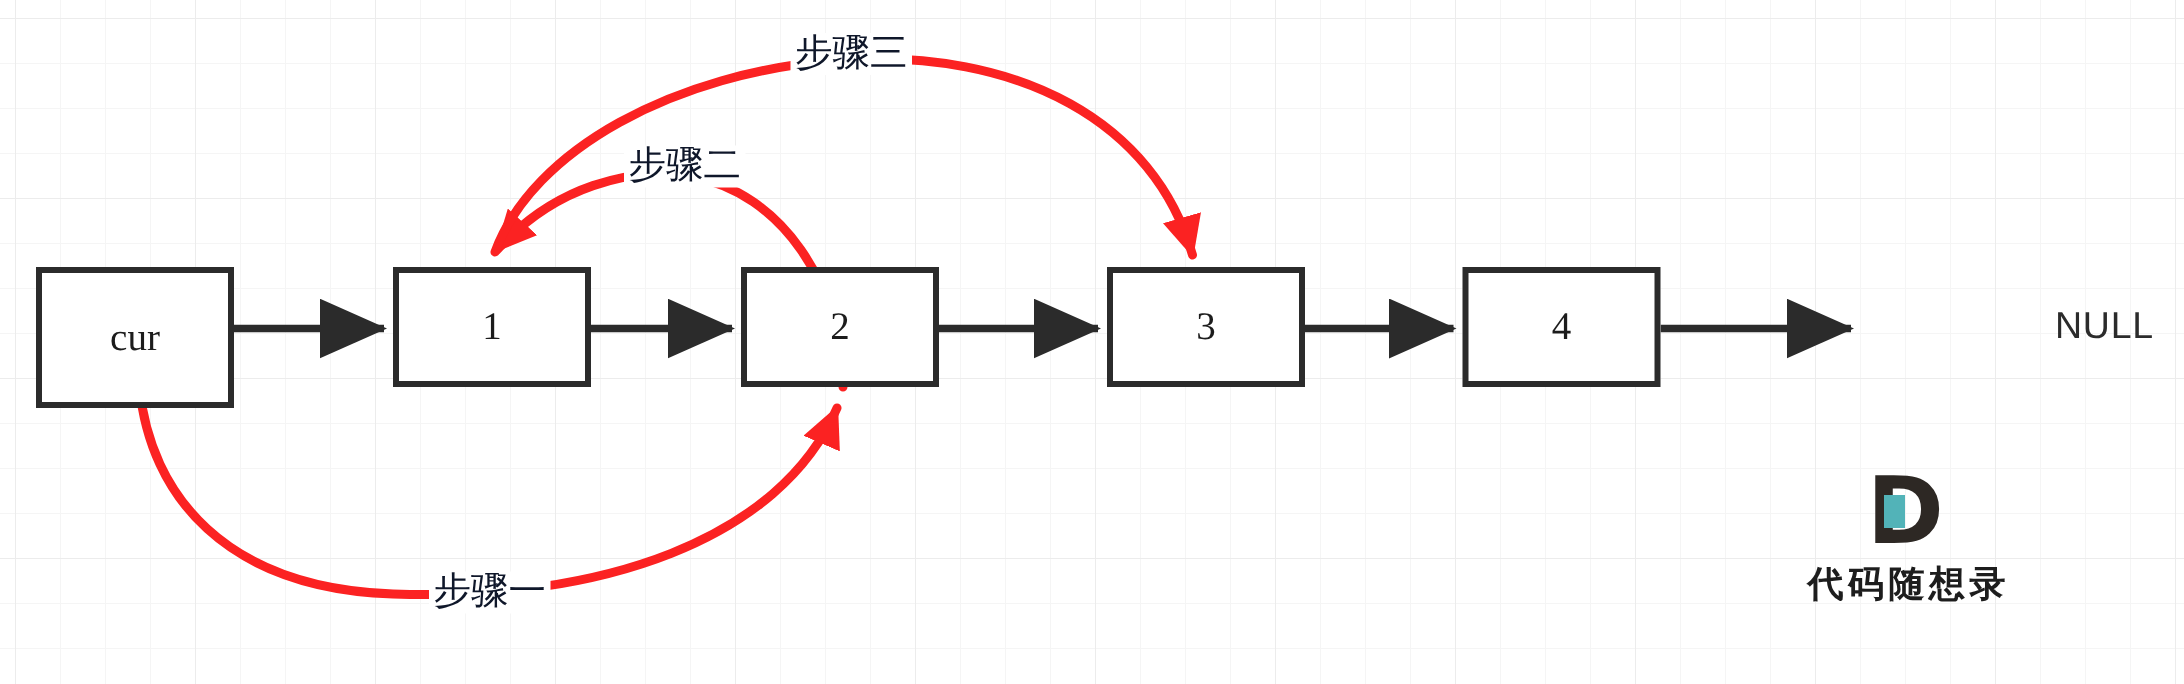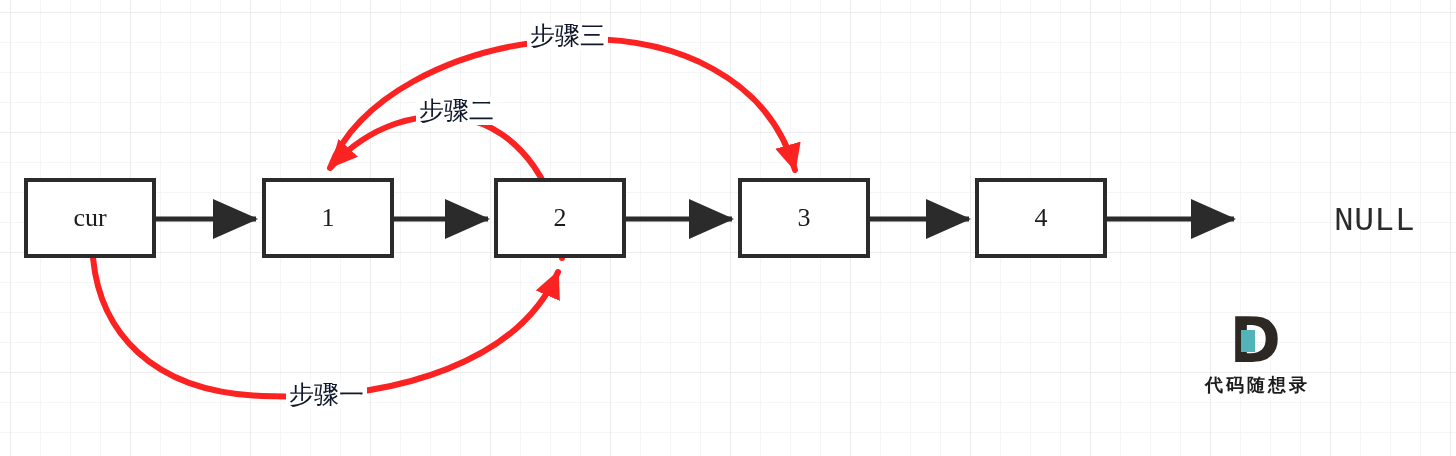--- a/index.html
+++ b/index.html
@@ -41,25 +41,26 @@
     display: flex;
     align-items: center;
     justify-content: center;
     font-family: "Liberation Serif", serif;
     font-size: 26px;
     color: #1c1c1c;
     line-height: 1;
   }
   .null-label {
     position: absolute;
-    font-family: Liberation Mono, monospace;
-    font-size: 33px;
+    font-family: Liberation Sans, sans-serif;
+    font-size: 25px;
     color: #2b2b2b;
     letter-spacing: 0.5px;
     white-space: nowrap;
+    margin-left: 36px;
   }
   .step-label {
     position: absolute;
     font-family: "Liberation Serif", "DejaVu Sans", sans-serif;
     font-size: 25px;
     color: #0f172a;
     white-space: nowrap;
     background: #ffffff;
     padding: 0 3px;
     line-height: 1.1;
@@ -92,21 +93,21 @@
     left: 11px;
     top: 17px;
     width: 14px;
     height: 22px;
     background: #52b3b8;
   }
   .wm-text {
     margin-top: 2px;
     font-family: "DejaVu Sans", sans-serif;
     font-weight: bold;
-    font-size: 18px;
+    font-size: 24px;
     letter-spacing: 3px;
     color: #1d1d1d;
     white-space: nowrap;
     text-align: center;
   }
 </style>
 </head>
 <body>
 
 <div id="canvas">
@@ -131,21 +132,21 @@
   </svg>
 
   <svg class="layer" viewBox="0 0 1456 456">
     <g stroke="#fb2222" stroke-width="6" fill="none" stroke-linecap="round" marker-end="url(#rhead)">
       <path d="M93,258 C100,330 150,392 262,396 C400,401 520,360 558,272"></path>
       <path d="M562,258 C562,190 520,128 462,118 C420,111 370,124 331,167"></path>
       <path d="M330,168 C355,100 450,48 560,40 C680,32 770,82 795,170"></path>
     </g>
   </svg>
 
-  <div class="node-box" style="left:24px; top:178px; width:132px; height:80px;">
+  <div class="node-box" style="left:24px; top:178px; width:132px; height:94px;">
     <span>cur</span>
   </div>
   <div class="node-box" style="left:262px; top:178px; width:132px; height:80px;">
     <span>1</span>
   </div>
   <div class="node-box" style="left:494px; top:178px; width:132px; height:80px;">
     <span>2</span>
   </div>
   <div class="node-box" style="left:738px; top:178px; width:132px; height:80px;">
     <span>3</span>

